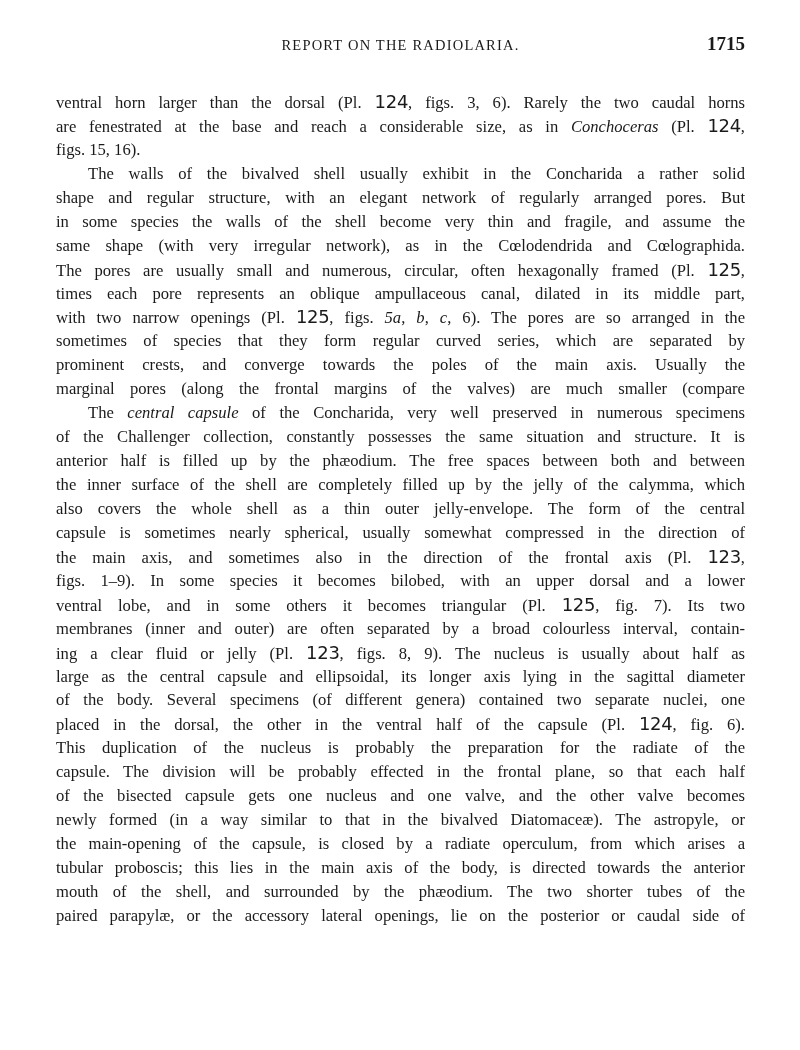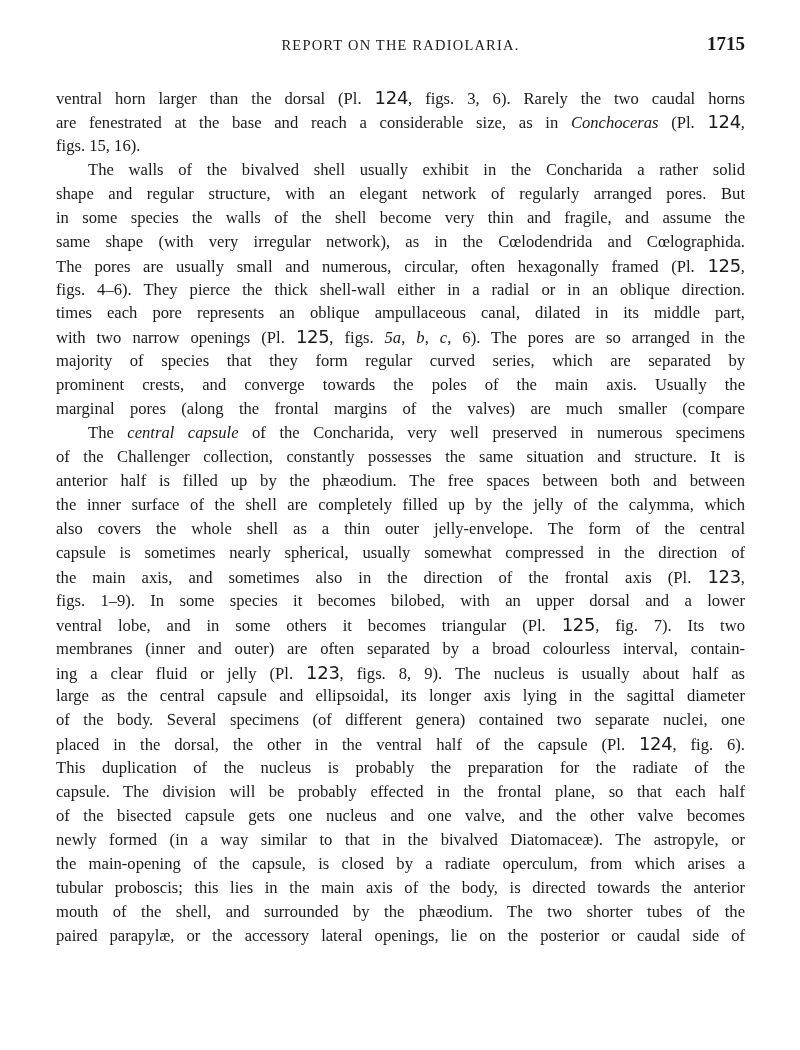--- a/index.html
+++ b/index.html
@@ -17,21 +17,21 @@
     font-family: "Liberation Serif", serif;
     font-size: 14.5px; letter-spacing: 1.2px; top: 4px;
   }
   .page-number {
     position: absolute; right: 0; top: 0;
     font-family: "Liberation Serif", serif; font-weight: bold; font-size: 19px; margin-left: 40px;
   }
   .body-text {
     position: absolute; left: 56px; top: 85px; width: 689px;
     font-family: "Liberation Serif", serif;
-    font-size: 16.6px; line-height: 25px;
+    font-size: 16.6px; line-height: 34px;
   }
   .line {
     display: block; height: 23.95px; white-space: nowrap;
     text-align: justify; text-align-last: justify;
   }
   .line.last { text-align-last: left; }
   .line.indent { padding-left: 32px; }
   .plate-num {
     font-family: "DejaVu Sans", sans-serif; font-size: 18px; font-weight: normal;
     letter-spacing: -0.3px;
@@ -48,24 +48,23 @@
   </div>
   <div class="body-text" id="body-text">
       <span class="line">ventral horn larger than the dorsal (Pl. <span class="plate-num">124</span>, figs. 3, 6).   Rarely the two caudal horns</span>
       <span class="line">are fenestrated at the base and reach a considerable size, as in <i>Conchoceras</i> (Pl. <span class="plate-num">124</span>,</span>
       <span class="line last">figs. 15, 16).</span>
       <span class="line indent">The walls of the bivalved shell usually exhibit in the Concharida a rather solid</span>
       <span class="line">shape and regular structure, with an elegant network of regularly arranged pores.   But</span>
       <span class="line">in some species the walls of the shell become very thin and fragile, and assume the</span>
       <span class="line">same shape (with very irregular network), as in the Cœlodendrida and Cœlographida.</span>
       <span class="line">The pores are usually small and numerous, circular, often hexagonally framed (Pl. <span class="plate-num">125</span>,</span>
-      <span class="line">figs. 4–6).   They pierce the thick shell-wall either in a radial or in an oblique direction.</span>
       <span class="line">times each pore represents an oblique ampullaceous canal, dilated in its middle part,</span>
       <span class="line">with two narrow openings (Pl. <span class="plate-num">125</span>, figs. <i>5a</i>, <i>b</i>, <i>c</i>, 6).   The pores are so arranged in the</span>
-      <span class="line">majority of species that they form regular curved series, which are separated by</span>
+      <span class="line">sometimes of species that they form regular curved series, which are separated by</span>
       <span class="line">prominent crests, and converge towards the poles of the main axis.   Usually the</span>
       <span class="line">marginal pores (along the frontal margins of the valves) are much smaller (compare</span>
       <span class="line indent">The <i>central capsule</i> of the Concharida, very well preserved in numerous specimens</span>
       <span class="line">of the Challenger collection, constantly possesses the same situation and structure.   It is</span>
       <span class="line">anterior half is filled up by the phæodium.   The free spaces between both and between</span>
       <span class="line">the inner surface of the shell are completely filled up by the jelly of the calymma, which</span>
       <span class="line">also covers the whole shell as a thin outer jelly-envelope.   The form of the central</span>
       <span class="line">capsule is sometimes nearly spherical, usually somewhat compressed in the direction of</span>
       <span class="line">the main axis, and sometimes also in the direction of the frontal axis (Pl. <span class="plate-num">123</span>,</span>
       <span class="line">figs. 1–9).   In some species it becomes bilobed, with an upper dorsal and a lower</span>

